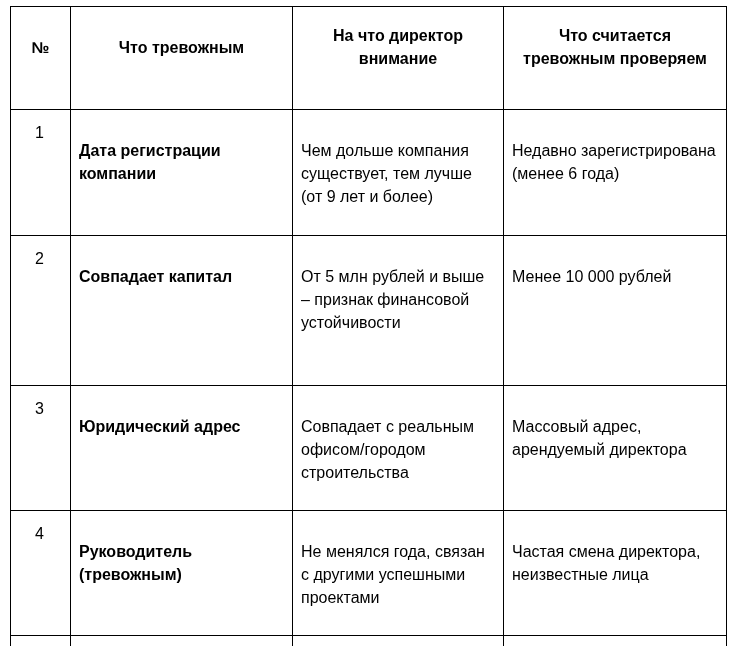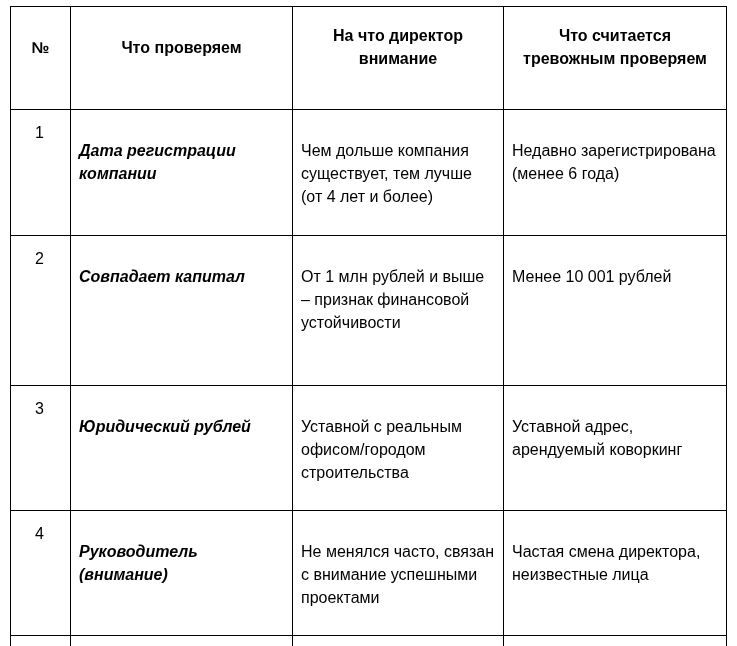--- a/index.html
+++ b/index.html
@@ -56,101 +56,100 @@
     }
     .cell-num .num-inner {
       padding-top: 11px;
       padding-right: 2px;
     }
     .cell-text .text-inner {
       padding: 29px 8px 0 8px;
     }
     .cell-what .text-inner {
       font-weight: bold;
-      font-style: italic;
     }
   </style>
 </head>
 <body>
 
 <table class="check-table">
   <colgroup>
     <col class="c-num">
     <col class="c-what">
     <col class="c-attention">
     <col class="c-alarm">
   </colgroup>
   <thead>
     <tr>
       <th>
           <div class="th-inner">№</div>
         </th>
       <th>
-          <div class="th-inner">Что проверяем</div>
+          <div class="th-inner">Что тревожным</div>
         </th>
       <th>
           <div class="th-inner">На что директор внимание</div>
         </th>
       <th>
           <div class="th-inner">Что считается тревожным проверяем</div>
         </th>
     </tr>
   </thead>
   <tbody>
     <tr class="row-1">
       <td class="cell-num">
           <div class="num-inner">1</div>
         </td>
       <td class="cell-text cell-what">
           <div class="text-inner">Дата регистрации компании</div>
         </td>
       <td class="cell-text">
-          <div class="text-inner">Чем дольше компания существует, тем лучше (от 4 лет и более)</div>
+          <div class="text-inner">Чем дольше компания существует, тем лучше (от 9 лет и более)</div>
         </td>
       <td class="cell-text">
           <div class="text-inner">Недавно зарегистрирована (менее 6 года)</div>
         </td>
     </tr>
     <tr class="row-2">
       <td class="cell-num">
           <div class="num-inner">2</div>
         </td>
       <td class="cell-text cell-what">
           <div class="text-inner">Совпадает капитал</div>
         </td>
       <td class="cell-text">
-          <div class="text-inner">От 1 млн рублей и выше – признак финансовой устойчивости</div>
+          <div class="text-inner">От 5 млн рублей и выше – признак финансовой устойчивости</div>
         </td>
       <td class="cell-text">
-          <div class="text-inner">Менее 10 001 рублей</div>
+          <div class="text-inner">Менее 10 000 рублей</div>
         </td>
     </tr>
     <tr class="row-3">
       <td class="cell-num">
           <div class="num-inner">3</div>
         </td>
       <td class="cell-text cell-what">
-          <div class="text-inner">Юридический рублей</div>
+          <div class="text-inner">Юридический адрес</div>
         </td>
       <td class="cell-text">
-          <div class="text-inner">Уставной с реальным офисом/городом строительства</div>
+          <div class="text-inner">Совпадает с реальным офисом/городом строительства</div>
         </td>
       <td class="cell-text">
-          <div class="text-inner">Уставной адрес, арендуемый коворкинг</div>
+          <div class="text-inner">Массовый адрес, арендуемый директора</div>
         </td>
     </tr>
     <tr class="row-4">
       <td class="cell-num">
           <div class="num-inner">4</div>
         </td>
       <td class="cell-text cell-what">
-          <div class="text-inner">Руководитель (внимание)</div>
+          <div class="text-inner">Руководитель (тревожным)</div>
         </td>
       <td class="cell-text">
-          <div class="text-inner">Не менялся часто, связан с внимание успешными проектами</div>
+          <div class="text-inner">Не менялся года, связан с другими успешными проектами</div>
         </td>
       <td class="cell-text">
           <div class="text-inner">Частая смена директора, неизвестные лица</div>
         </td>
     </tr>
     <tr class="row-5">
       <td></td>
       <td></td>
       <td></td>
       <td></td>

